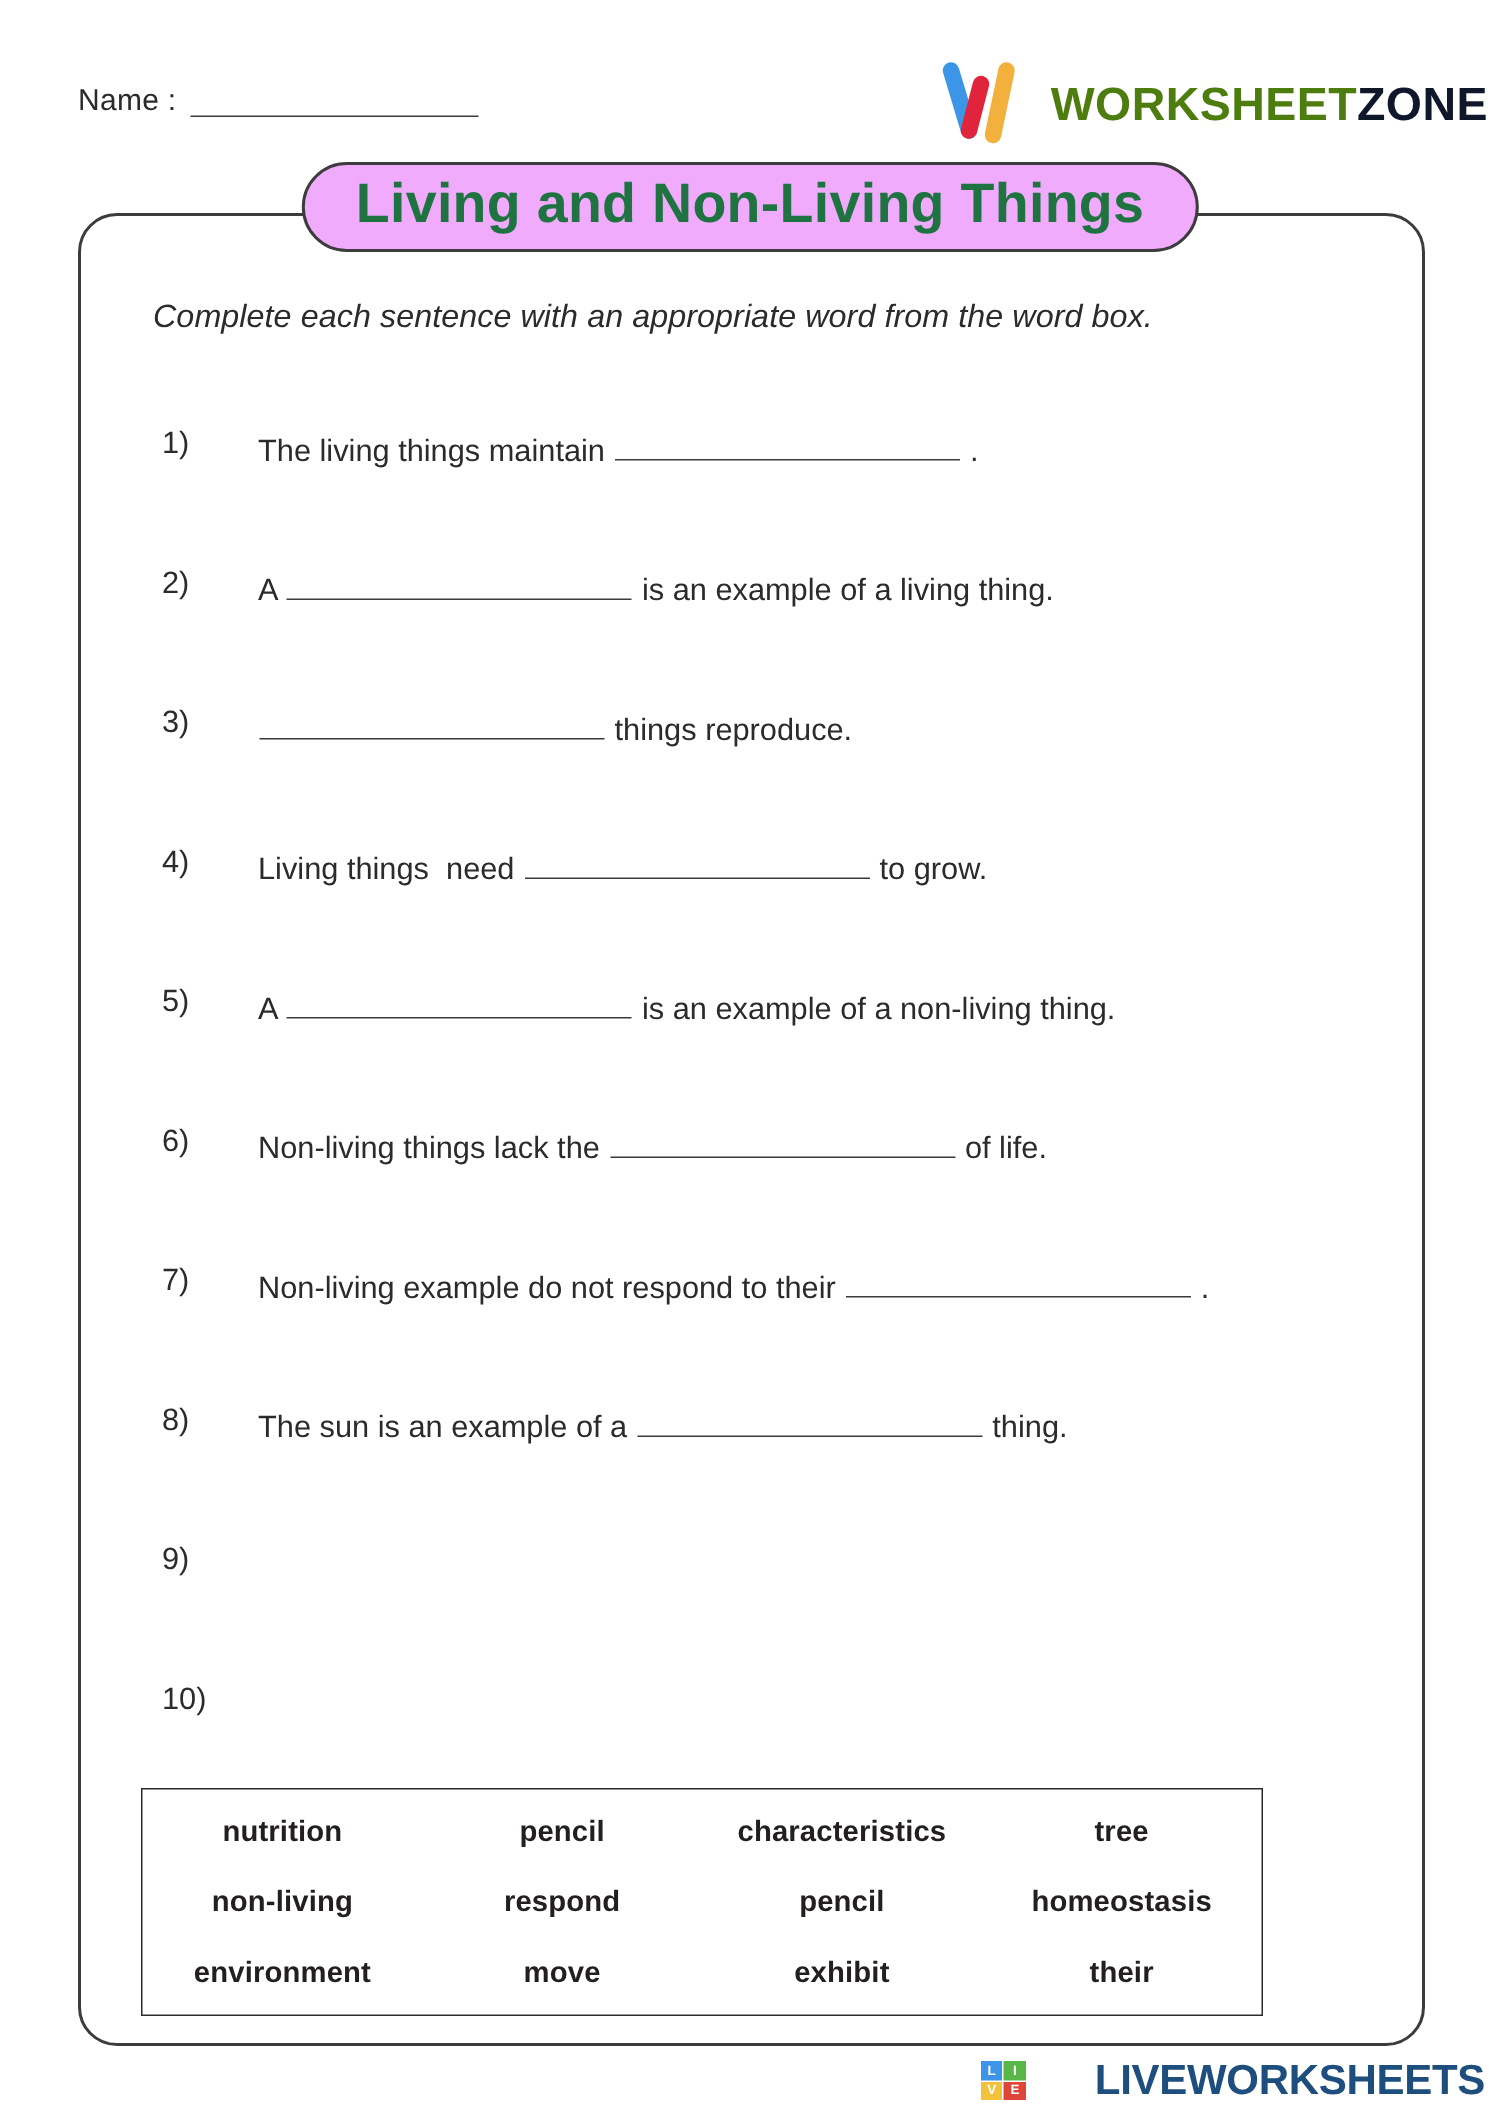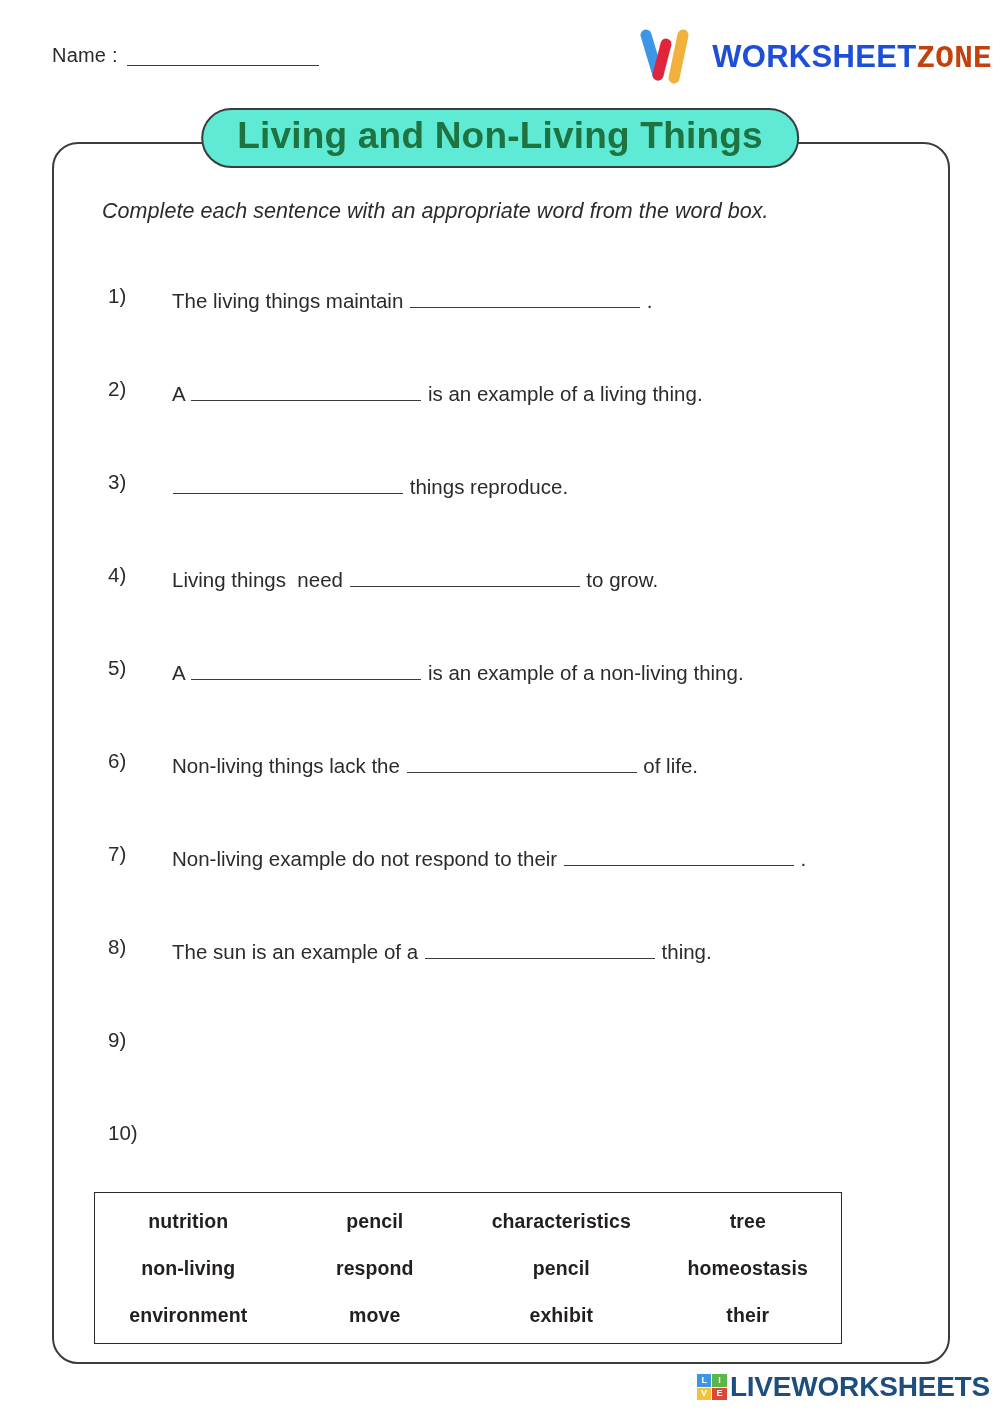--- a/index.html
+++ b/index.html
@@ -16,21 +16,21 @@
   .page {
     position: relative;
     width: 1000px;
     height: 1414px;
     background: #ffffff;
   }
 
   
   .header {
     position: absolute;
-    top: 0; left: 0;
+    top: 12px; left: 0;
     width: 1000px;
     height: 110px;
   }
 
   .name-block {
     position: absolute;
     left: 52px;
     top: 45px;
     display: flex;
     align-items: flex-end;
@@ -65,42 +65,42 @@
     position: relative;
     margin-right: 12px;
   }
   .wz-word {
     font-size: 31px;
     font-weight: bold;
     letter-spacing: .3px;
     line-height: 1;
     white-space: nowrap;
   }
-  .wz-a { color: #1d4ed8; }
-  .wz-b { color: #c2410c; font-family: Liberation Mono, monospace; }
+  .wz-a { color: #4d7c0f; }
+  .wz-b { color: #0f172a; }
 
   
   .frame {
     position: absolute;
     left: 52px;
     top: 142px;
     width: 898px;
     height: 1222px;
     border: 2.2px solid #3c3c3c;
     border-radius: 26px;
     background: transparent;
   }
 
   .title-pill {
     position: absolute;
     left: 50%;
     transform: translateX(-50%);
     top: 108px;
     z-index: 5;
-    background: #5eead4;
+    background: #f0abfc;
     border: 2.2px solid #3c3c3c;
     border-radius: 40px;
     padding: 7px 34px 10px 34px;
     white-space: nowrap;
   }
   .title-text {
     font-size: 37px;
     font-weight: bold;
     color: #1e7340;
     letter-spacing: .2px;
@@ -212,20 +212,21 @@
   .lw-i { background: #59b74a; }
   .lw-v { background: #f2c23c; }
   .lw-e { background: #e0453a; }
   .lw-word {
     font-size: 28px;
     font-weight: bold;
     color: #1d4e7d;
     letter-spacing: -.2px;
     line-height: 1;
     white-space: nowrap;
+    margin-left: 43px;
   }
 </style>
 </head>
 <body>
 
 <div class="page">
 
   <div class="header">
 
     <div class="name-block">

